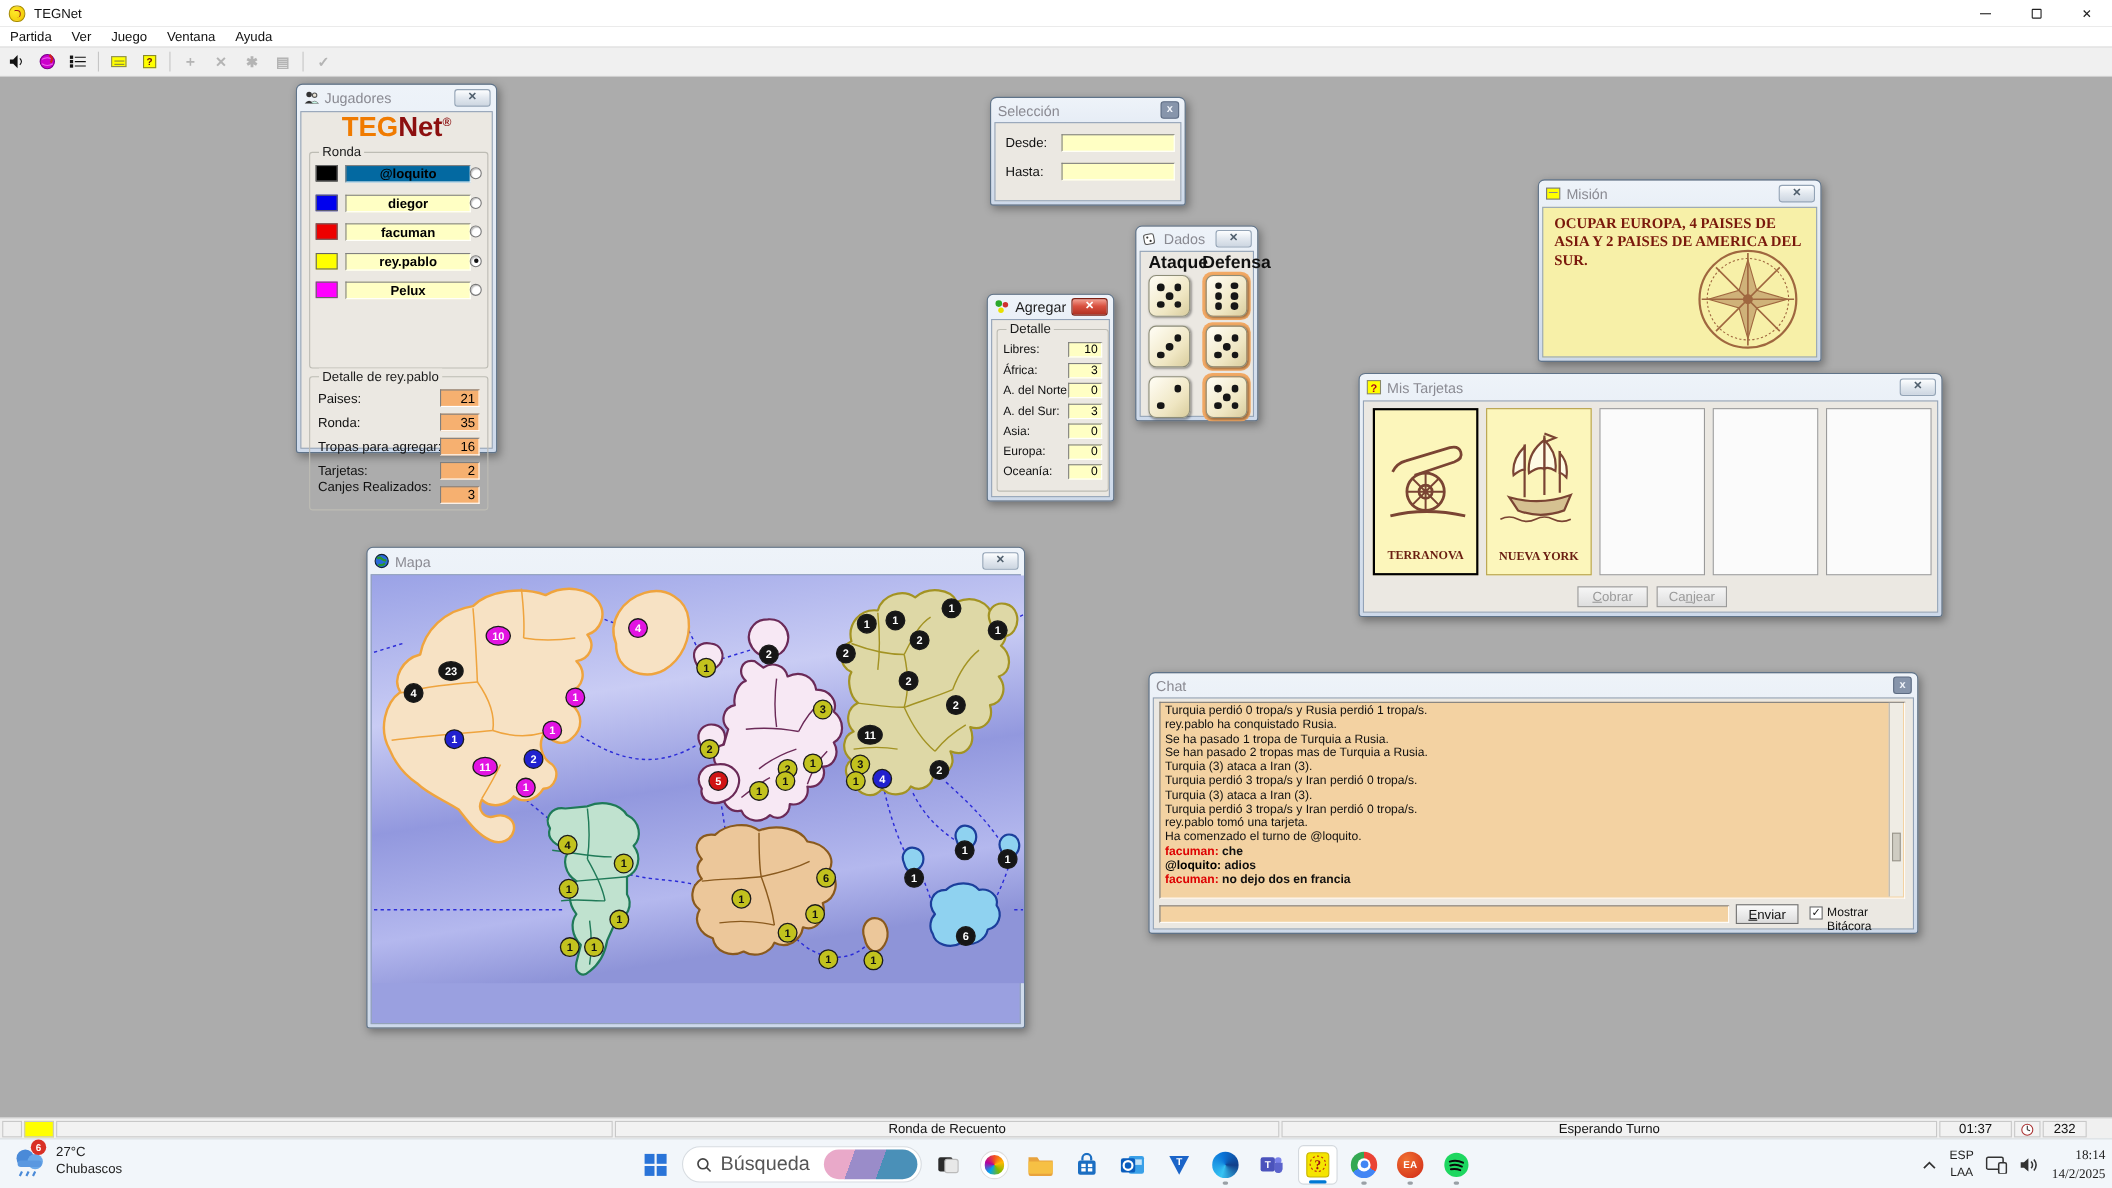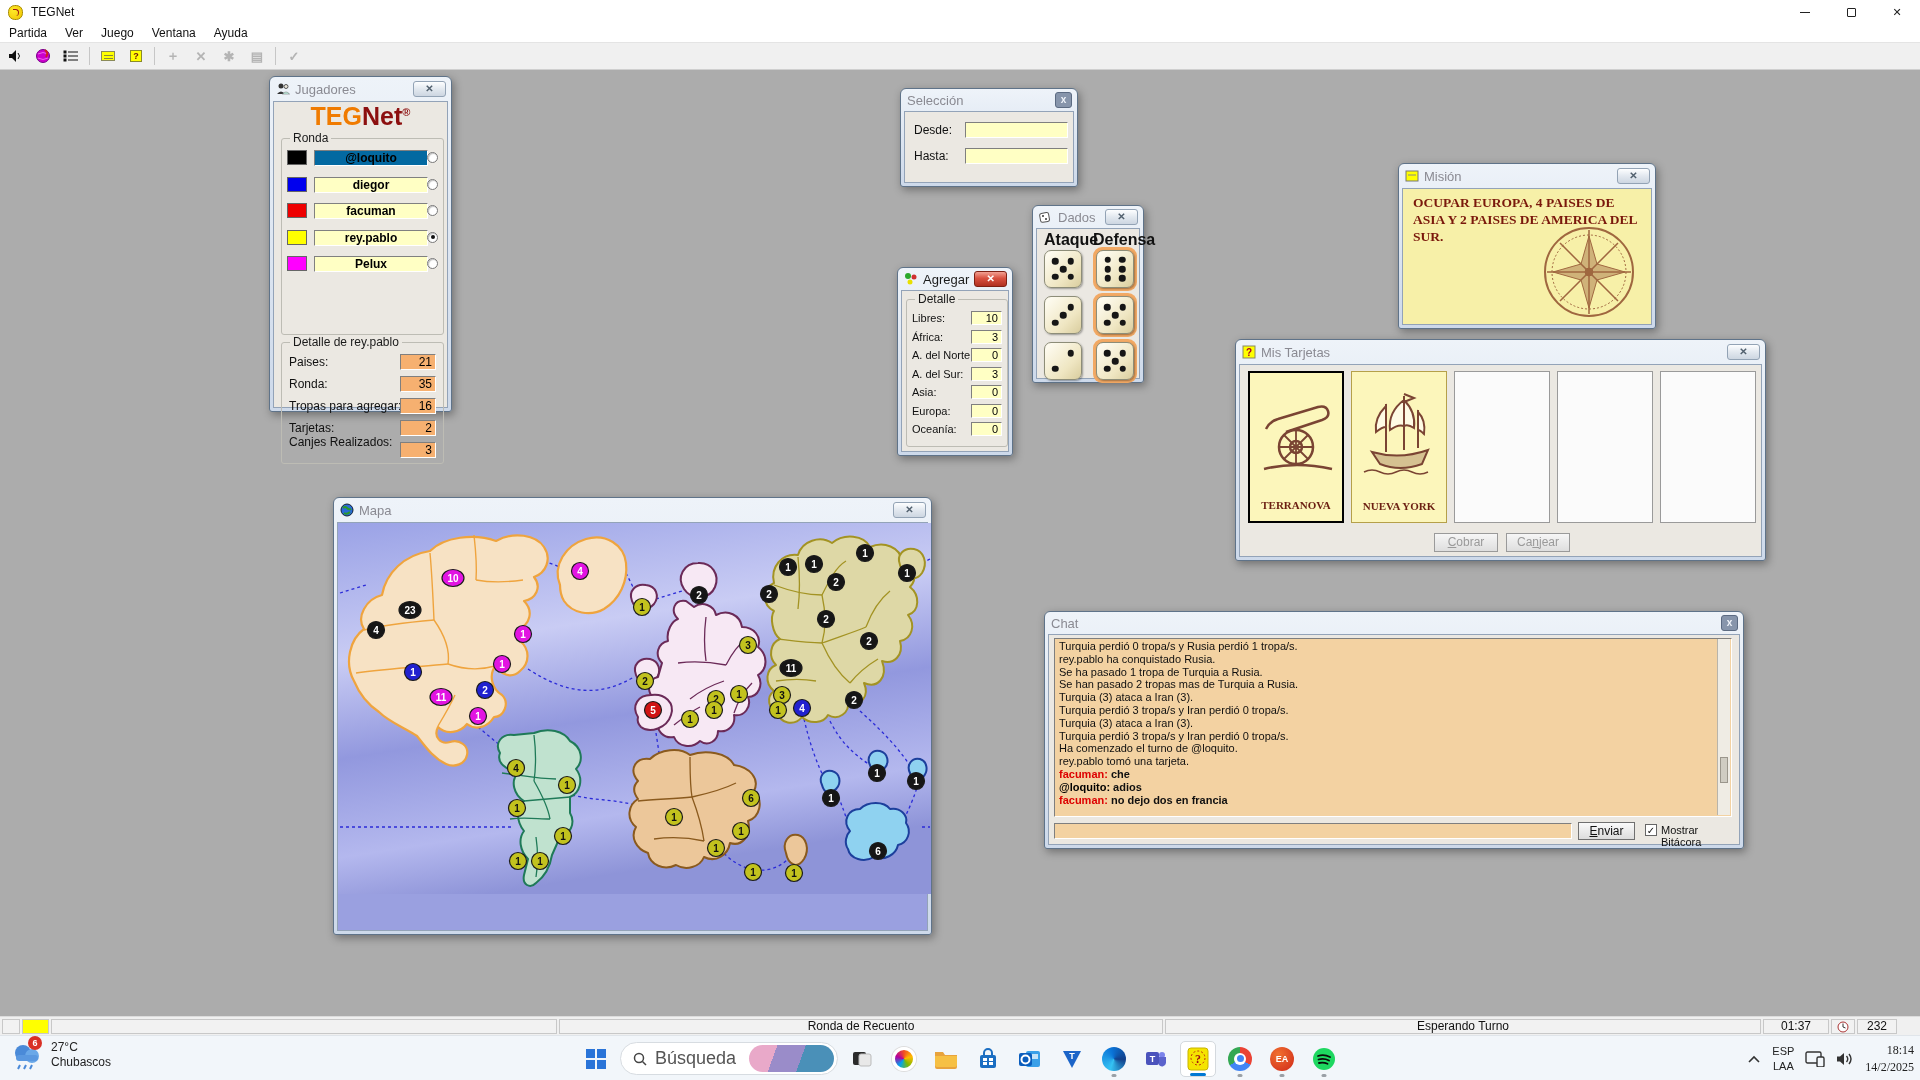--- a/index.html
+++ b/index.html
@@ -663,22 +663,22 @@
     <div class="client" style="top:22px;">
       <div id="chat-area">
           <div class="cline">Turquia perdió 0 tropa/s y Rusia perdió 1 tropa/s.</div>
           <div class="cline">rey.pablo ha conquistado Rusia.</div>
           <div class="cline">Se ha pasado 1 tropa de Turquia a Rusia.</div>
           <div class="cline">Se han pasado 2 tropas mas de Turquia a Rusia.</div>
           <div class="cline">Turquia (3) ataca a Iran (3).</div>
           <div class="cline">Turquia perdió 3 tropa/s y Iran perdió 0 tropa/s.</div>
           <div class="cline">Turquia (3) ataca a Iran (3).</div>
           <div class="cline">Turquia perdió 3 tropa/s y Iran perdió 0 tropa/s.</div>
+          <div class="cline">rey.pablo tomó una tarjeta.</div>
           <div class="cline">Ha comenzado el turno de @loquito.</div>
-          <div class="cline">rey.pablo tomó una tarjeta.</div>
           <div class="cline"><b class="cname" style="color: rgb(221, 0, 0);">facuman: </b><b class="ctext">che</b></div>
           <div class="cline"><b class="cname" style="color: rgb(0, 0, 0);">@loquito: </b><b class="ctext">adios</b></div>
           <div class="cline"><b class="cname" style="color: rgb(221, 0, 0);">facuman: </b><b class="ctext">no dejo dos en francia</b></div>
         </div>
       <div id="chat-scroll">
           <div id="chat-thumb"></div>
         </div>
       <input id="chat-input" class="sunken" value="" style="">
       <div id="chat-send"><u>E</u>nviar</div>
       <div id="chat-check" class="chk">✓</div>

